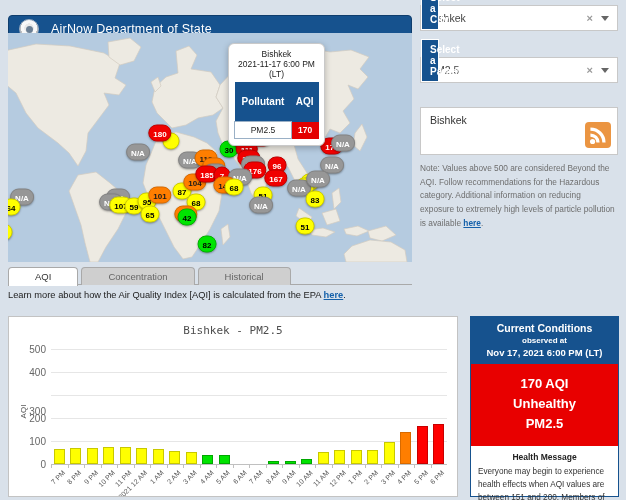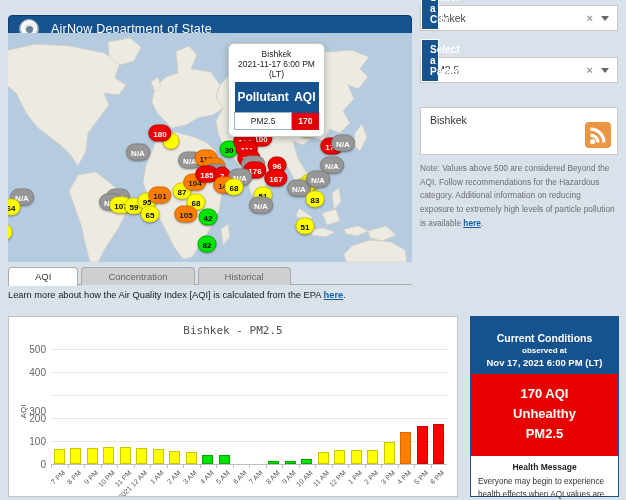--- a/index.html
+++ b/index.html
@@ -29,21 +29,21 @@
   .m-orange { background:#ff7e00; border:1px solid #d86a00; color:#1a1a1a; }
   .m-red    { background:#f00000; border:1px solid #c00000; color:#fff; }
   .m-gray   { background:#979797; border:1px solid #838383; color:#fff; }
 
   .map-popup { position:absolute; left:220px; top:10px; width:97px; background:#fff;
     border:1px solid #c9c9c9; border-radius:6px; box-shadow:0 2px 6px rgba(0,0,0,.25);
     padding:5px 5px 6px; z-index:30; text-align:center; }
   .popup-city { font-size:8.5px; color:#222; }
   .popup-dt, .popup-tz { font-size:8.5px; color:#222; }
   .popup-table { width:100%; border-collapse:collapse; margin-top:3px; }
-  .popup-table th { background:#16528e; color:#fff; font-size:12px; padding:8px 2px; }
+  .popup-table th { background:#16528e; color:#fff; font-size:10px; padding:14px 2px; }
   .popup-table td { font-size:8.5px; padding:3px 2px; }
   .popup-val { border:1px solid #9ab0c6; background:#fff; color:#222; }
   .popup-aqi { background:#e40000; color:#fff; font-weight:bold; }
 
   
   .side-box { position:absolute; left:420px; width:198px; background:#fff; border:1px solid #c8c8c8; }
   .side-box .bar { background:#16528e; color:#fff; font-size:10px; font-weight:bold; padding:4px 8px; }
   .select-row { display:flex; align-items:center; padding:6px 8px; font-size:10.5px; color:#444; }
   .select-row .grow { flex:1; }
   .sel-x { color:#9a9a9a; font-size:11px; font-weight:bold; margin-right:8px; cursor:pointer; }
@@ -76,21 +76,21 @@
   .y-axis-title { position:absolute; left:-34px; top:50%; transform:rotate(-90deg); font-size:8px; color:#555; }
   .axis-line { position:absolute; left:0; right:0; bottom:-1px; height:1px; background:#c0c0c0; }
   .bar { position:absolute; bottom:0; width:11px; border-style:solid; border-width:1px; }
   .xtick { position:absolute; top:100%; width:1px; height:4px; background:#c0c0c0; }
   .xlabel { position:absolute; top:100%; margin-top:5px; font-size:7px; color:#555; white-space:nowrap;
     transform:rotate(-45deg); transform-origin:top right; }
 
   
   .cc-panel { position:absolute; left:470px; top:316px; width:149px; height:181px; background:#fff;
     border:1px solid #16528e; }
-  .cc-head { background:#16528e; color:#fff; text-align:center; padding:15px 4px 6px; }
+  .cc-head { background:#16528e; color:#fff; text-align:center; padding:5px 4px 6px; }
   .cc-head .l1 { font-size:10.5px; font-weight:bold; }
   .cc-head .l2 { font-size:8px; font-weight:bold; margin-top:2px; }
   .cc-head .l3 { font-size:9.5px; font-weight:bold; margin-top:2px; }
   .cc-aqi { background:#e80000; color:#fff; text-align:center; padding:10px 4px 12px; }
   .cc-aqi div { font-size:13px; font-weight:bold; line-height:1.55; }
   .cc-health { padding:4px 7px; }
   .cc-health .ht { text-align:center; font-size:8.5px; font-weight:bold; color:#222; margin:2px 0 4px; }
   .cc-health .hb { font-size:8.2px; color:#333; line-height:1.55; }
 </style>
 </head>
@@ -149,21 +149,21 @@
         <div class="marker m-gray" style="left: 110px; top: 164px;">N/A</div>
         <div class="marker m-gray" style="left: 103px; top: 169px;">N/A</div>
         <div class="marker m-yellow" style="left: 113px; top: 172px;">107</div>
         <div class="marker m-yellow" style="left: 126px; top: 173px;">59</div>
         <div class="marker m-yellow" style="left: 139px; top: 168px; font-style: italic;">95</div>
         <div class="marker m-orange" style="left: 152px; top: 162px;">101</div>
         <div class="marker m-yellow" style="left: 142px; top: 181px;">65</div>
         <div class="marker m-yellow" style="left: 174px; top: 158px;">87</div>
         <div class="marker m-yellow" style="left: 188px; top: 169px;">68</div>
         <div class="marker m-orange" style="left: 178px; top: 181px;">105</div>
-        <div class="marker m-green" style="left: 200px; top: 184px; text-align: center;">42</div>
+        <div class="marker m-green" style="left: 179px; top: 184px; text-align: center;">42</div>
         <div class="marker m-orange" style="left: 187px; top: 149px;">104</div>
         <div class="marker m-gray" style="left: 182px; top: 127px;">N/A</div>
         <div class="marker m-orange" style="left: 198px; top: 125px;">119</div>
         <div class="marker m-orange" style="left: 206px; top: 133px;">152</div>
         <div class="marker m-gray" style="left: 207px; top: 139px;">N/A</div>
         <div class="marker m-red" style="left: 199px; top: 141px;">185</div>
         <div class="marker m-red" style="left: 214px; top: 142px;">7</div>
         <div class="marker m-green" style="left: 221px; top: 116px;">30</div>
         <div class="marker m-red" style="left: 253px; top: 105px;">100</div>
         <div class="marker m-red" style="left: 237px; top: 108px;">193</div>

